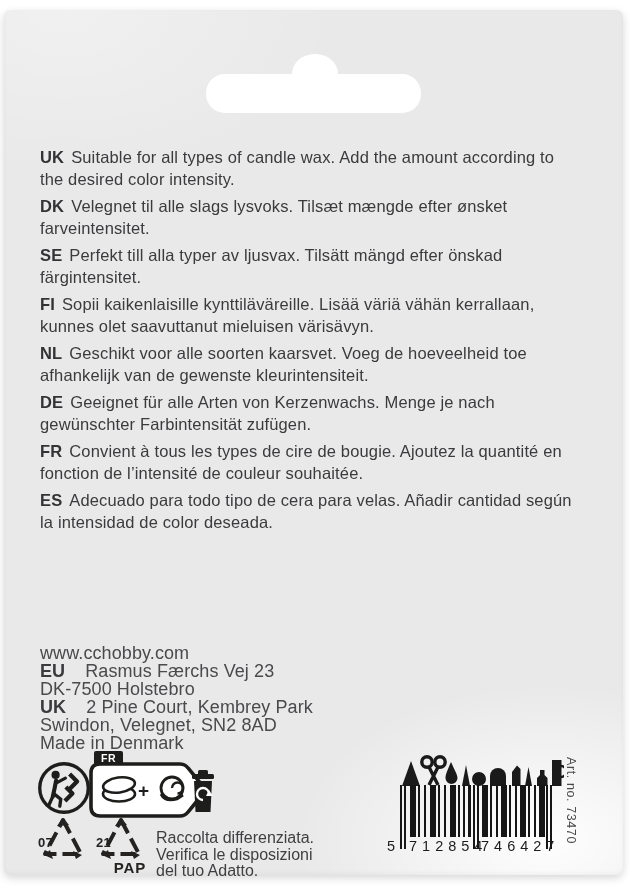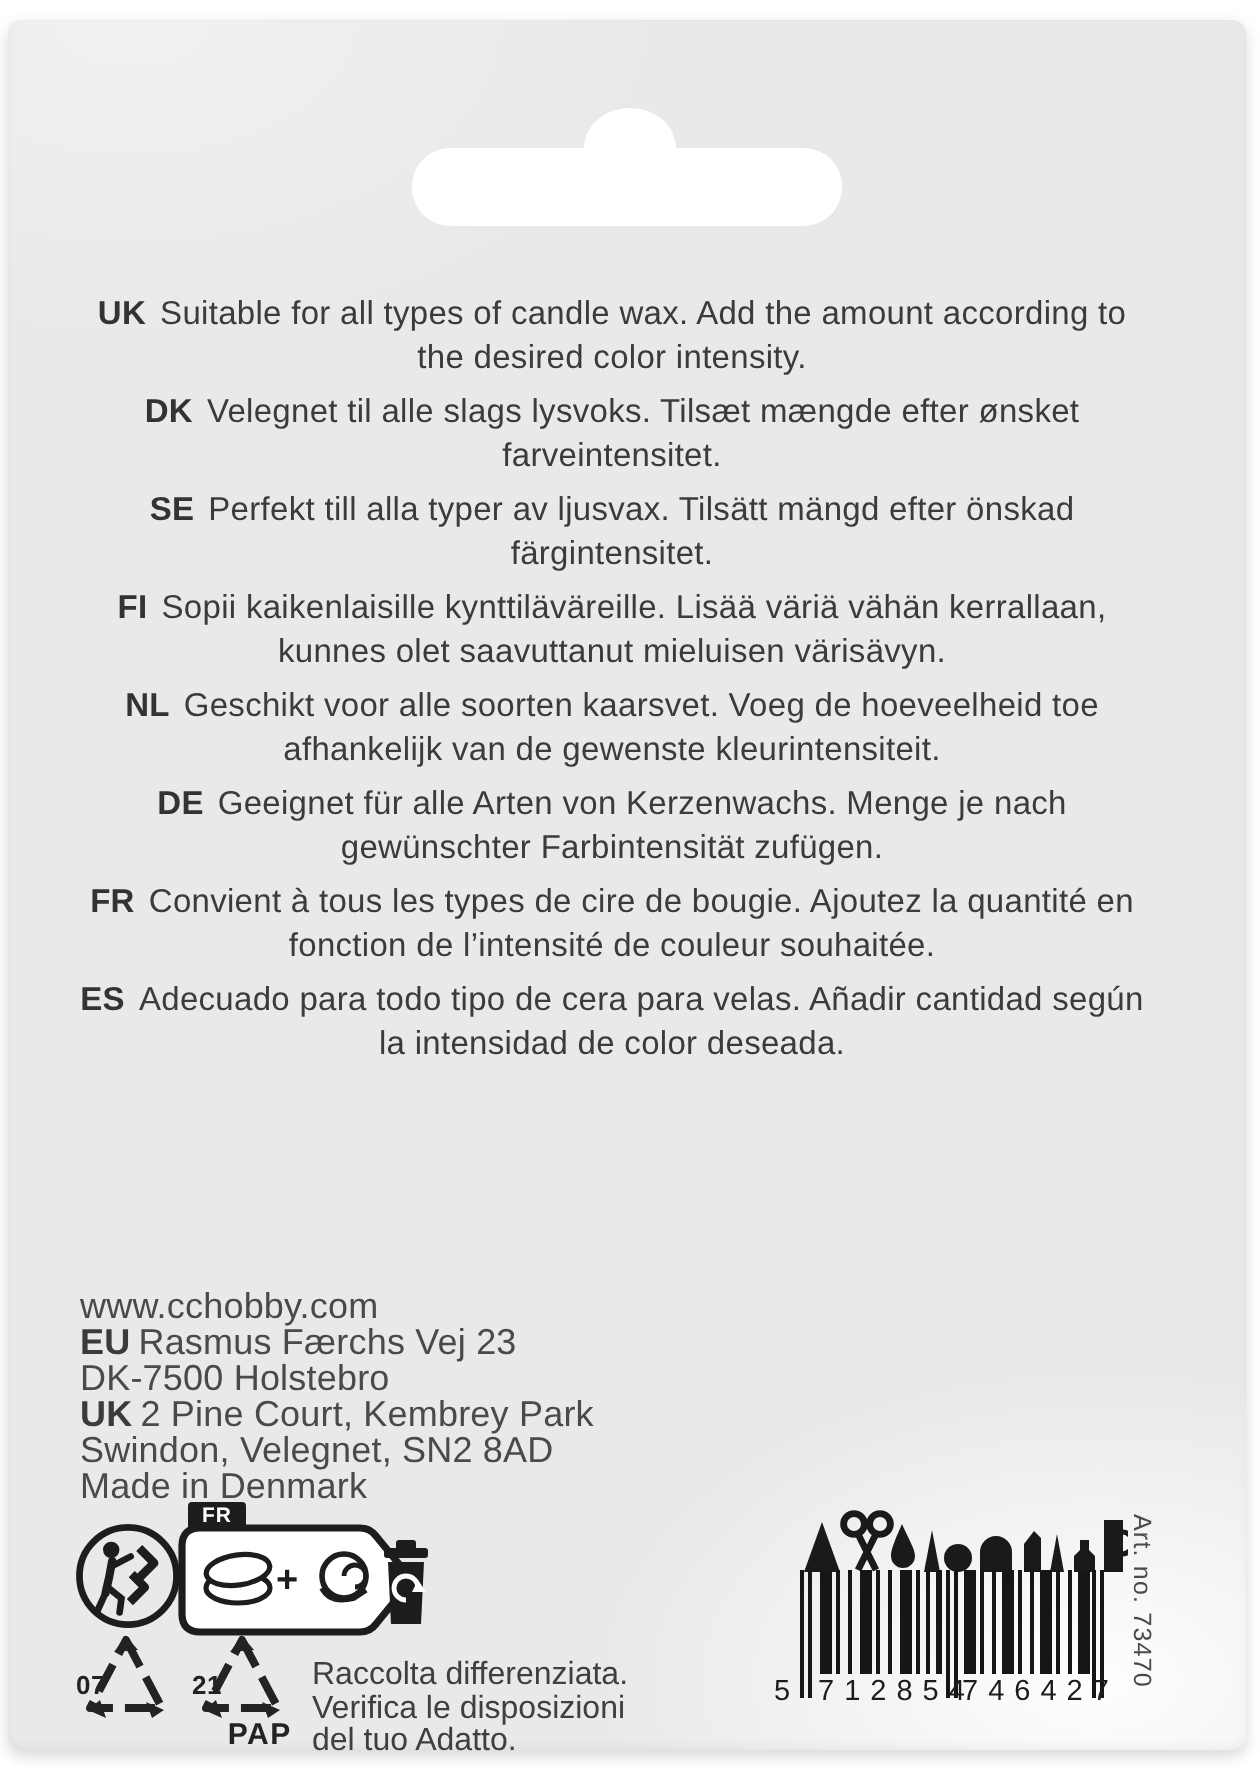--- a/index.html
+++ b/index.html
@@ -16,26 +16,26 @@
       radial-gradient(ellipse 420px 260px at 88% 96%, rgba(255,255,255,.95) 0%, rgba(255,255,255,0) 60%),
       radial-gradient(ellipse 500px 300px at 10% 0%, rgba(255,255,255,.35) 0%, rgba(255,255,255,0) 55%),
       #e9e9ea;
     border-radius:7px;
     box-shadow:0 3px 8px rgba(0,0,0,.16), inset 0 -2px 4px rgba(0,0,0,.04);
   }
   
   .hang-slot{position:absolute;left:202px;top:64px;width:215px;height:39px;background:#ffffff;border-radius:19px;}
   .hang-slot-bump{position:absolute;left:288px;top:44px;width:46px;height:40px;background:#ffffff;border-radius:50%;}
   
-  .instructions{position:absolute;left:36px;top:136px;width:532px;color:#3b3a3c;text-align:center;}
+  .instructions{position:absolute;left:36px;top:136px;width:532px;color:#3b3a3c;}
   .instr{margin:0 0 5px 0;font-size:16.5px;line-height:22px;letter-spacing:.15px;}
   .instr b{font-weight:700;margin-right:7px;color:#333234;}
   
   .address{position:absolute;left:36px;top:634px;color:#4a494b;font-size:18px;line-height:18px;letter-spacing:.1px;}
-  .address b{font-weight:700;margin-right:4px;color:#3b3a3c;}
+  .address b{font-weight:700;margin-right:20px;color:#3b3a3c;}
   
   .triman{position:absolute;left:32px;top:749px;}
   .infotri{position:absolute;left:82px;top:741px;width:138px;height:78px;}
   .infotri .fr-tab{
     position:absolute;left:8px;top:0;background:#1d1d1b;color:#fff;
     font-size:10.5px;font-weight:700;padding:1px 7px 1px 7px;border-radius:2px;letter-spacing:.5px;
   }
   .infotri svg{position:absolute;left:0;top:9px;}
   .infotri .plus{position:absolute;left:52px;top:29px;font-size:19px;font-weight:700;color:#1d1d1b;}
   .recycle-tri{position:absolute;width:50px;height:46px;}

